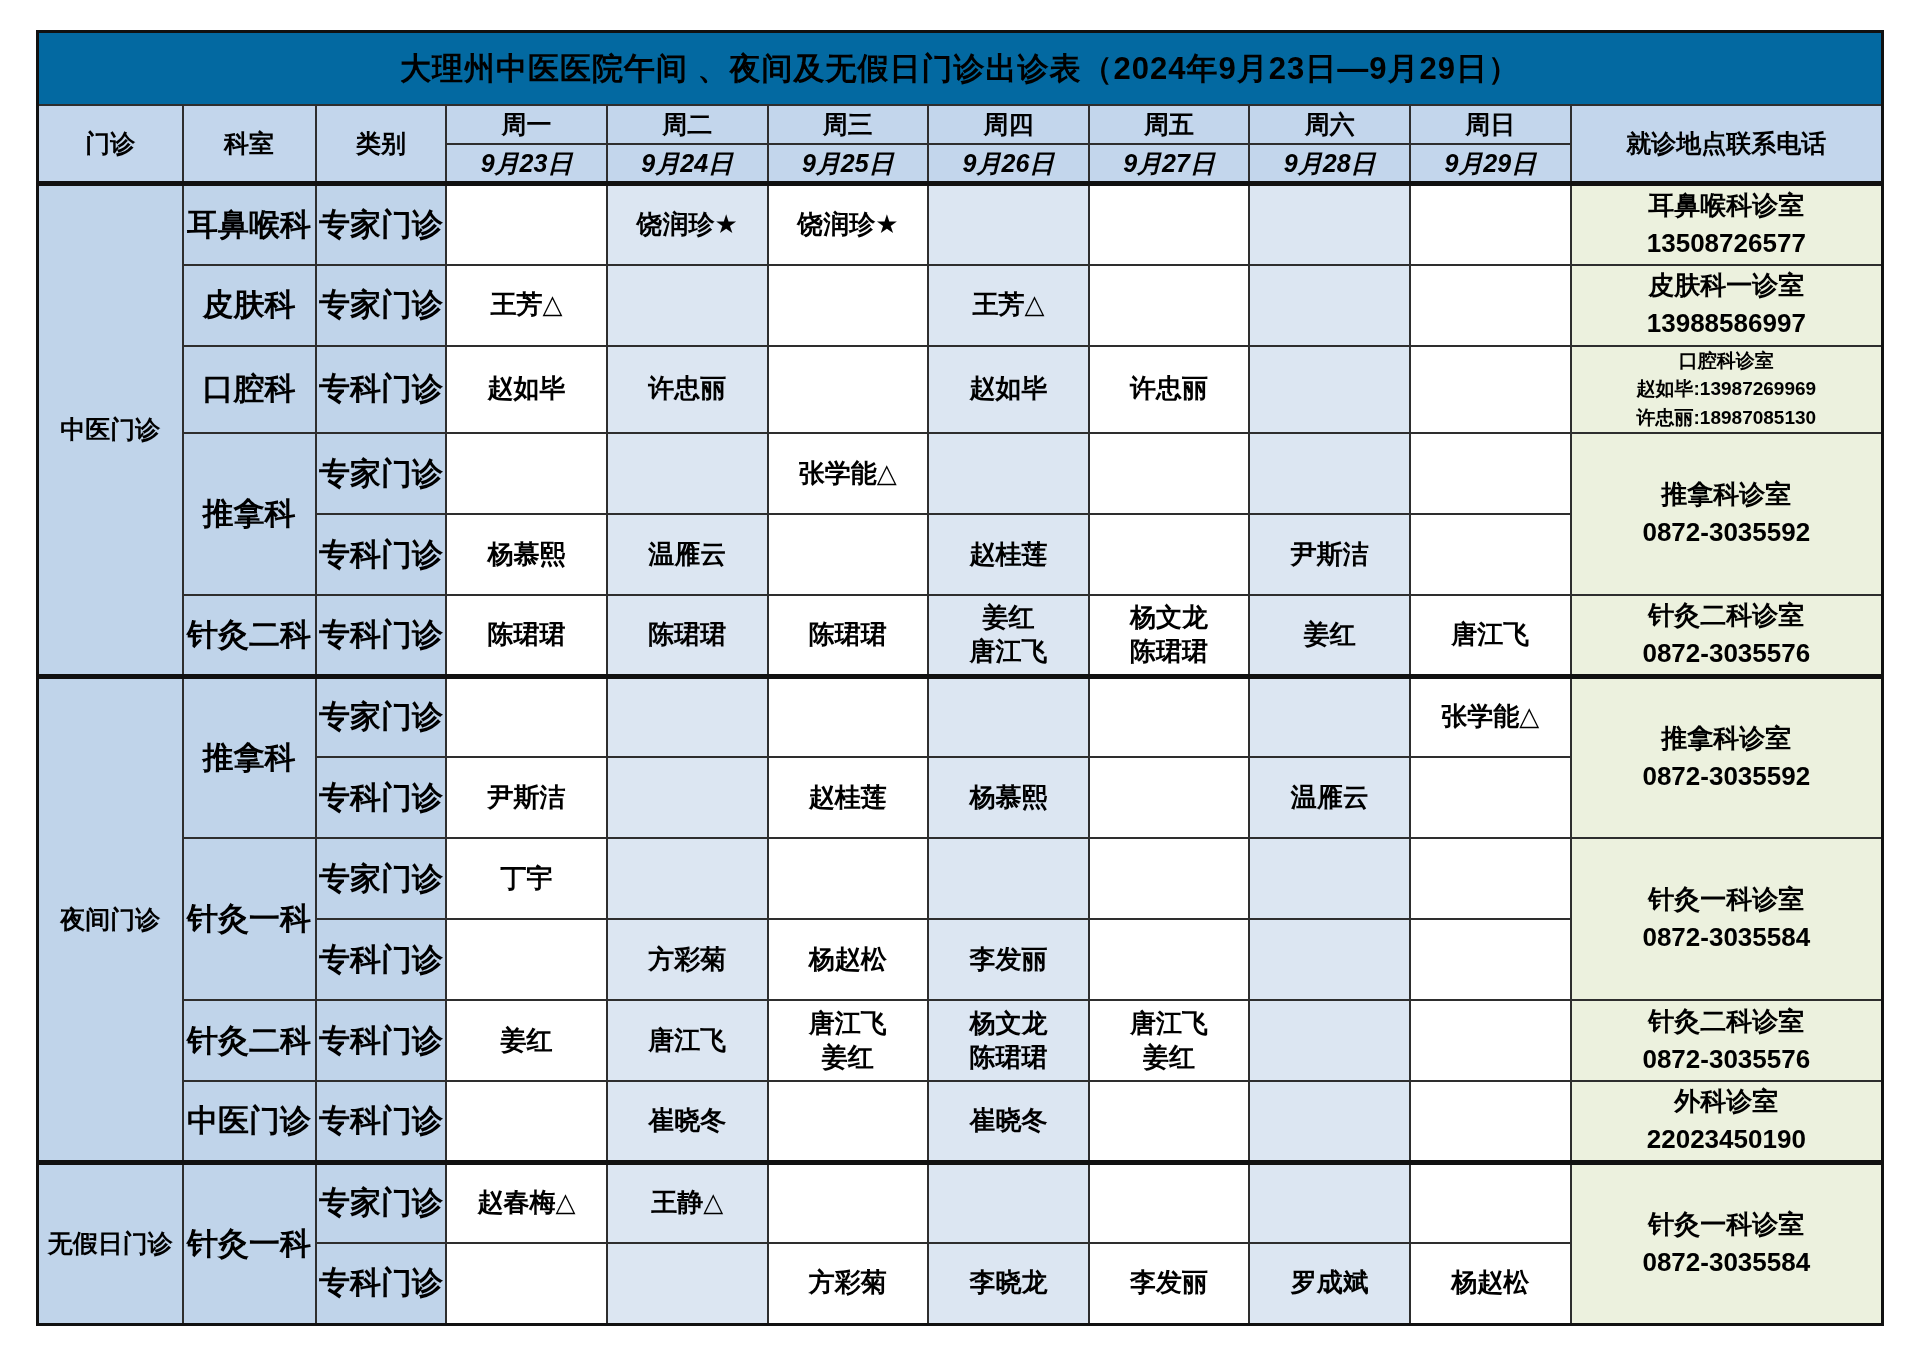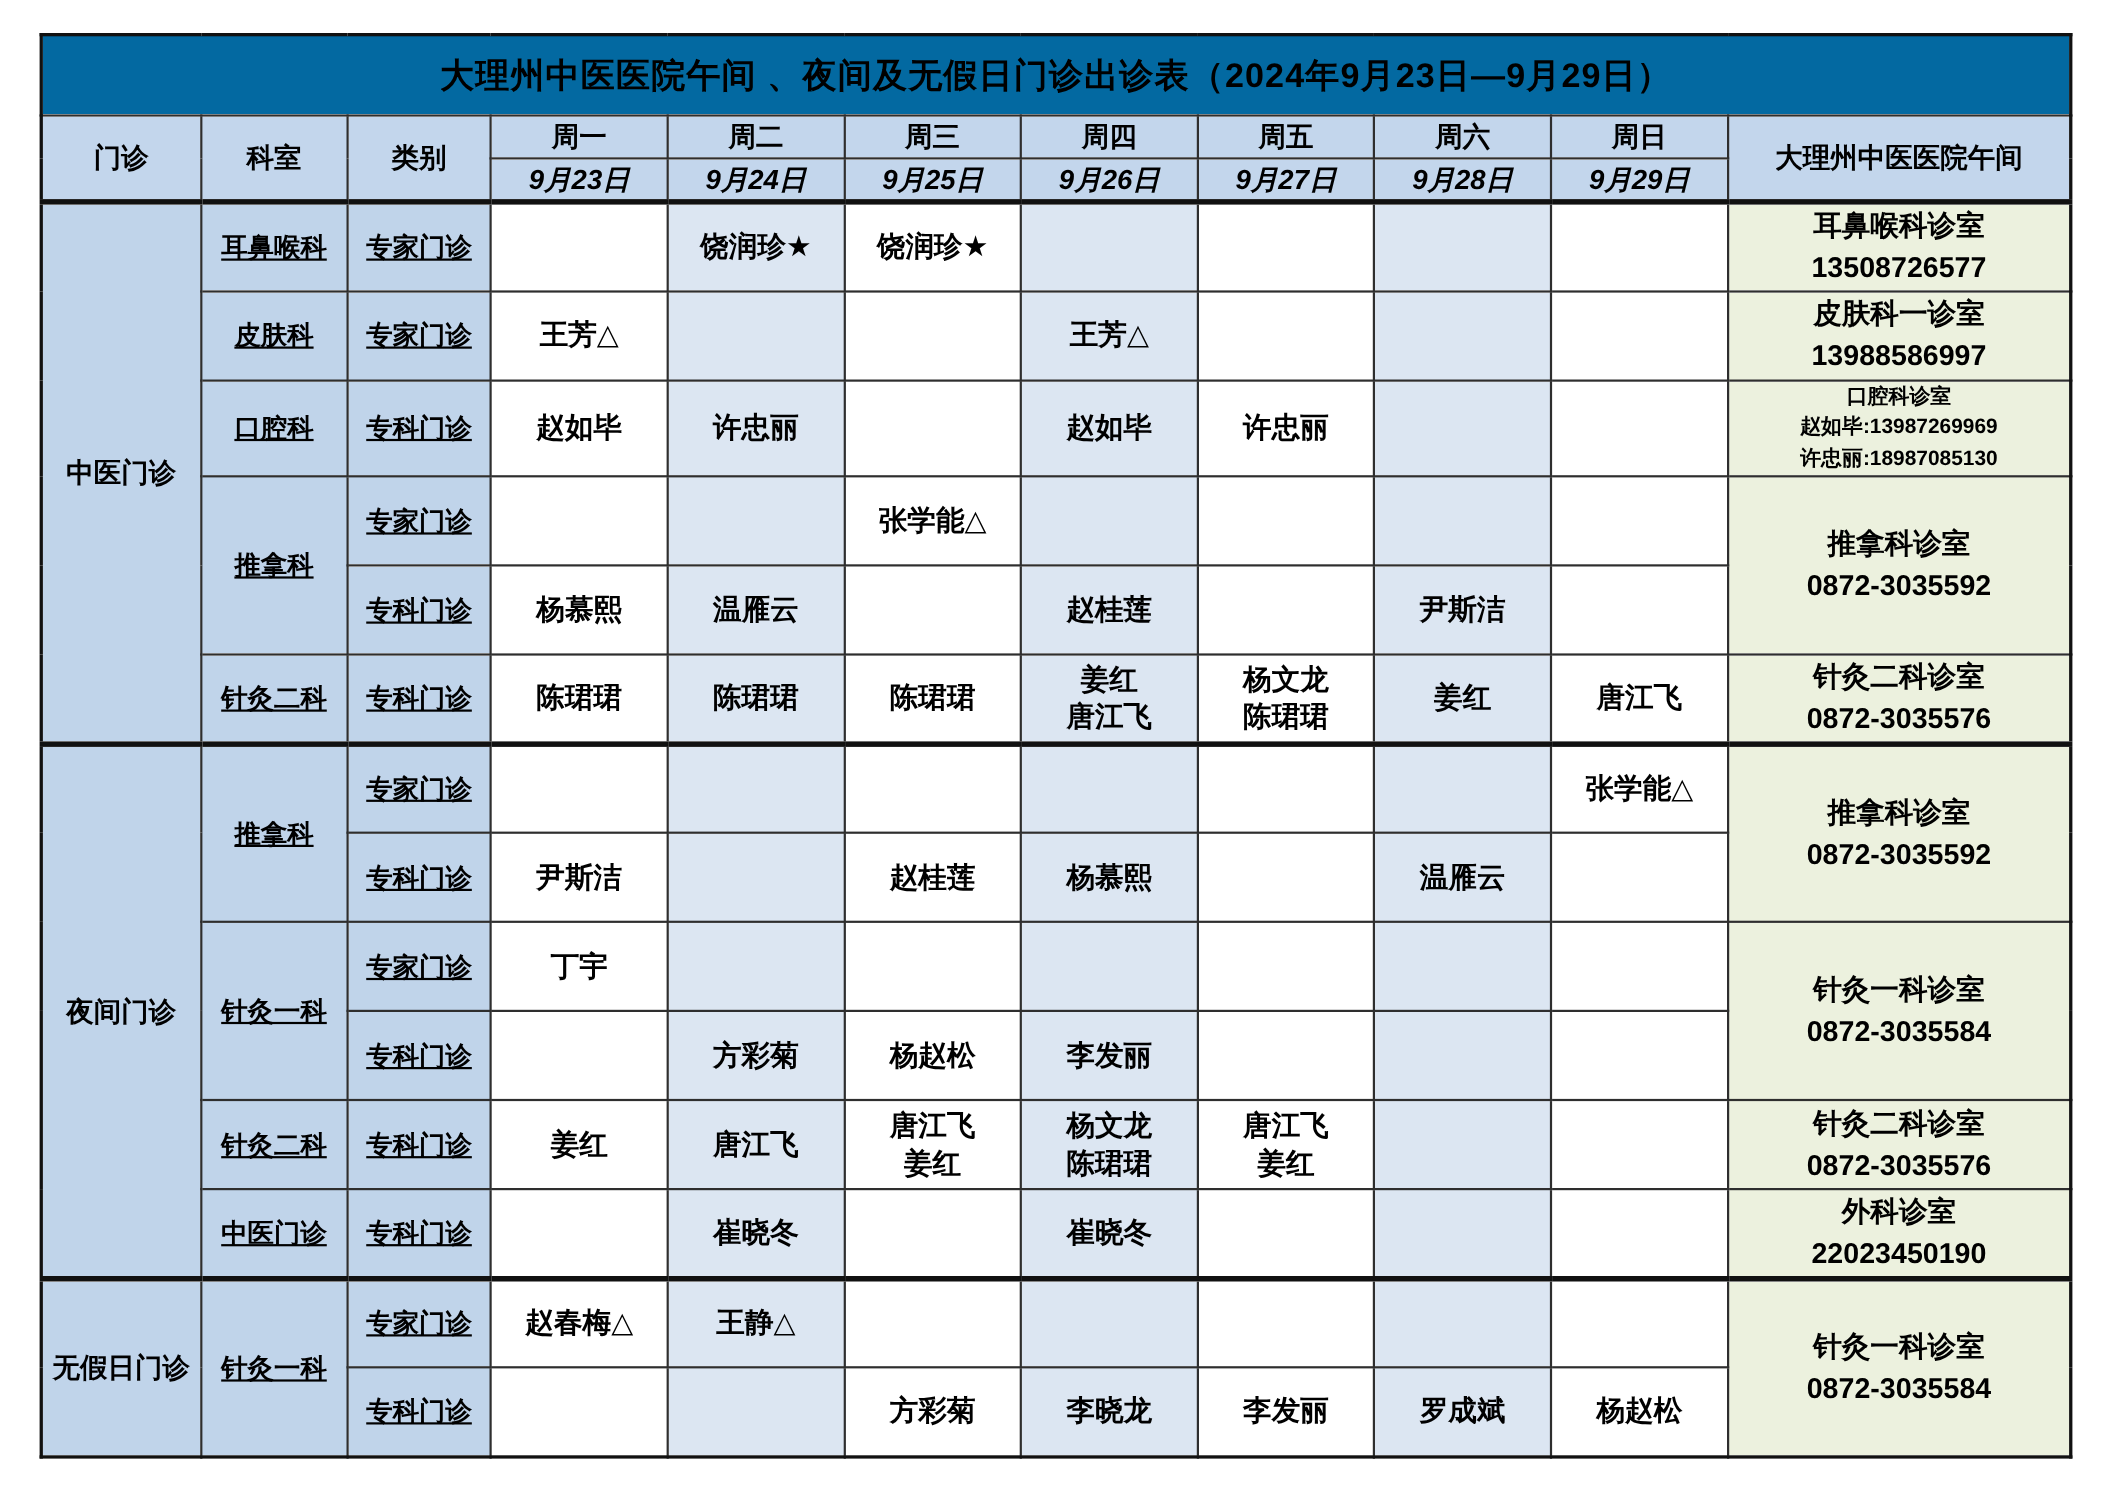--- a/index.html
+++ b/index.html
@@ -36,21 +36,21 @@
   }
   tr.head-row-1 td, tr.head-row-2 td {
     background: #c3d6ec;
     font-size: 25px;
   }
   tr.head-row-1 td { height: 37px; }
   tr.head-row-2 td { height: 36px; font-style: italic; }
   tr.data-row { height: 81px; }
   td.blue { background: #c0d4ea; }
   td.group-cell { font-size: 25px; }
-  td.dept-cell, td.cat-cell { font-size: 24px; text-decoration: underline; }
+  td.dept-cell, td.cat-cell { font-size: 31px; }
   td.day-cell {
     background: #ffffff;
     font-size: 26px;
     white-space: pre-line;
     line-height: 1.3;
   }
   td.day-cell.stripe { background: #dce6f2; }
   td.contact-cell {
     background: #ecf1de;
     font-size: 26px;
@@ -88,21 +88,21 @@
       <td rowspan="2">门诊</td>
       <td rowspan="2">科室</td>
       <td rowspan="2">类别</td>
       <td>周一</td>
       <td>周二</td>
       <td>周三</td>
       <td>周四</td>
       <td>周五</td>
       <td>周六</td>
       <td>周日</td>
-      <td rowspan="2">大理州中医医院午间</td>
+      <td rowspan="2">就诊地点联系电话</td>
     </tr>
     <tr class="head-row-2">
       <td>9月23日</td>
       <td>9月24日</td>
       <td>9月25日</td>
       <td>9月26日</td>
       <td>9月27日</td>
       <td>9月28日</td>
       <td>9月29日</td>
     </tr>

